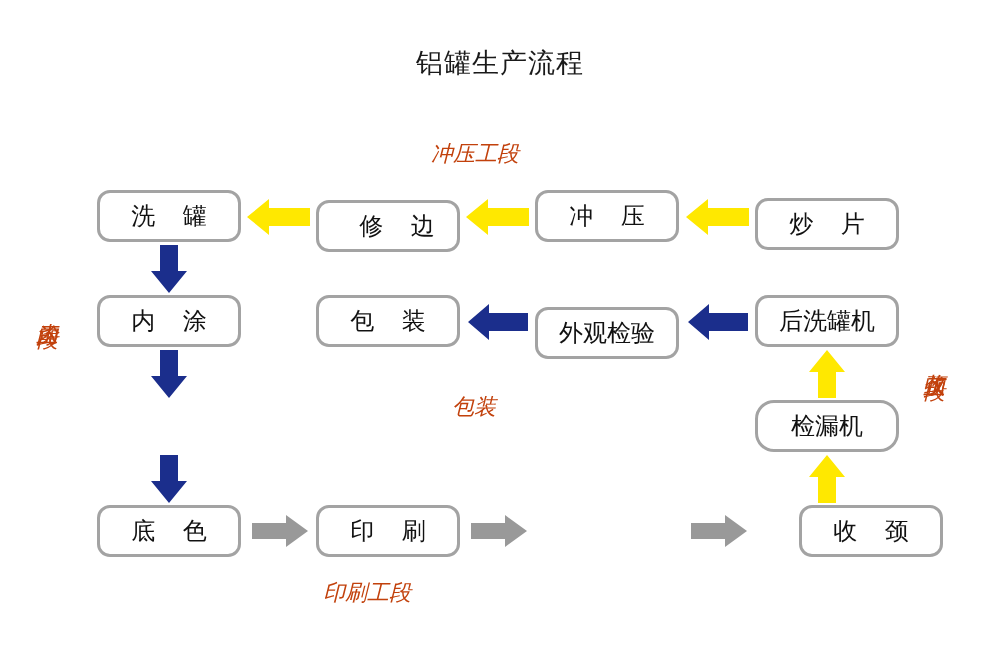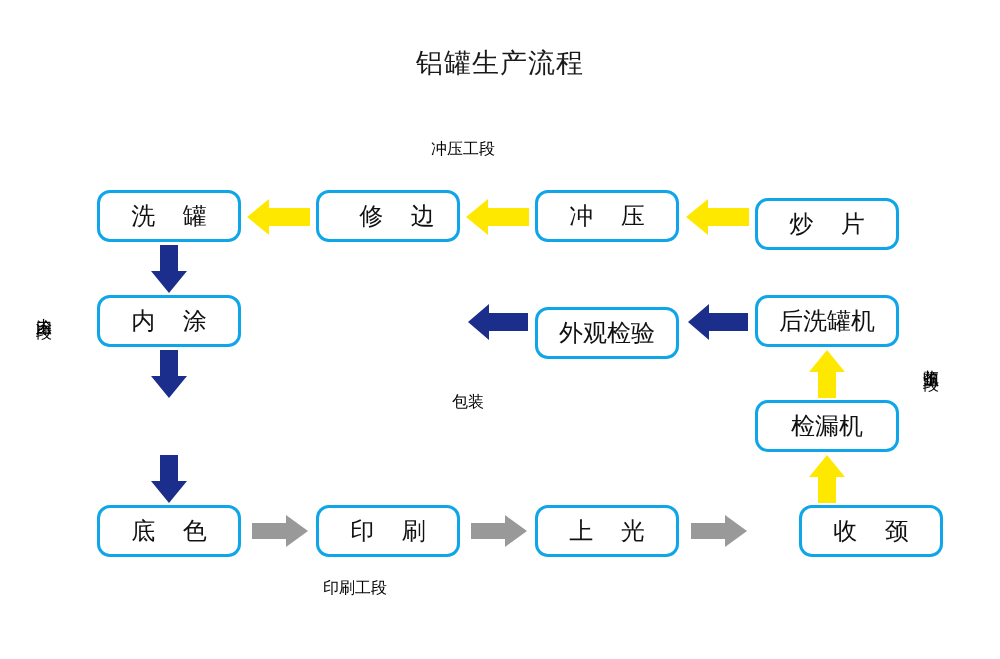--- a/index.html
+++ b/index.html
@@ -27,39 +27,40 @@
     color: #1a1a1a;
     letter-spacing: 1px;
     font-weight: 400;
   }
 
   
   .box {
     position: absolute;
     width: 144px;
     height: 52px;
-    border: 3px solid #0ea5e9;
+    border: 3px solid #a3a3a3;
     border-radius: 13px;
     background: #ffffff;
     display: flex;
     align-items: center;
     justify-content: center;
     font-size: 24px;
     color: #111111;
     white-space: nowrap;
   }
   .box.spaced { letter-spacing: 10px; text-indent: 10px; }
   .box.tight  { letter-spacing: 0px; }
 
   
   .seclabel {
     position: absolute;
-    color: #000000;
-    font-size: 16px;
+    color: #c2410c;
+    font-size: 22px;
     white-space: nowrap;
+    font-style: italic;
   }
   .seclabel.vert {
     writing-mode: vertical-rl;
     text-orientation: upright;
     letter-spacing: 2px;
     line-height: 1;
   }
 
   
   .arrow {
@@ -78,62 +79,62 @@
 
   <div class="seclabel vert" style="left:36px; top:305px;">内涂工段</div>
 
   <div class="seclabel" style="left:452px; top:363px;margin-top:29px;">包装</div>
 
   <div class="seclabel vert" style="left:923px; top:357px;">收颈工段</div>
 
   <div class="seclabel" style="left:323px; top:578px;">印刷工段</div>
 
   <div class="box spaced" style="left:97px; top:190px;">洗 罐</div>
-  <div class="box spaced" style="left:316px; top:190px;padding-left:18px;">修 边</div>
+  <div class="box spaced" style="left:316px; top:200px;padding-left:18px;">修 边</div>
   <div class="box spaced" style="left:535px; top:190px;">冲 压</div>
   <div class="box spaced" style="left:755px; top:198px;">炒 片</div>
 
   <svg class="arrow" style="left:247px; top:199px;" width="63" height="36" viewBox="0 0 63 36">
     <polygon points="0,18 22,0 22,9 63,9 63,27 22,27 22,36" fill="#FFE800"></polygon>
   </svg>
   <svg class="arrow" style="left:466px; top:199px;" width="63" height="36" viewBox="0 0 63 36">
     <polygon points="0,18 22,0 22,9 63,9 63,27 22,27 22,36" fill="#FFE800"></polygon>
   </svg>
   <svg class="arrow" style="left:686px; top:199px;" width="63" height="36" viewBox="0 0 63 36">
     <polygon points="0,18 22,0 22,9 63,9 63,27 22,27 22,36" fill="#FFE800"></polygon>
   </svg>
 
   <div class="box spaced" style="left:97px; top:295px;">内 涂</div>
+  <div class="box spaced" style="left:316px; top:295px;">包 装</div>
   <div class="box tight" style="left:535px; top:295px;margin-top:12px;">外观检验</div>
   <div class="box tight" style="left:755px; top:295px;">后洗罐机</div>
 
   <svg class="arrow" style="left:468px; top:304px;" width="60" height="36" viewBox="0 0 60 36">
     <polygon points="0,18 21,0 21,9 60,9 60,27 21,27 21,36" fill="#1B2E8C"></polygon>
   </svg>
   <svg class="arrow" style="left:688px; top:304px;" width="60" height="36" viewBox="0 0 60 36">
     <polygon points="0,18 21,0 21,9 60,9 60,27 21,27 21,36" fill="#1B2E8C"></polygon>
   </svg>
 
   <svg class="arrow" style="left:151px; top:245px;" width="36" height="48" viewBox="0 0 36 48">
     <polygon points="18,48 0,26 9,26 9,0 27,0 27,26 36,26" fill="#1B2E8C"></polygon>
   </svg>
 
-  <div class="box tight" style="left:755px; top:400px;">检漏机</div>
+  <div class="box tight" style="left:755px; top:400px;border-radius:19px;">检漏机</div>
 
   <svg class="arrow" style="left:151px; top:350px;" width="36" height="48" viewBox="0 0 36 48">
     <polygon points="18,48 0,26 9,26 9,0 27,0 27,26 36,26" fill="#1B2E8C"></polygon>
   </svg>
 
   <svg class="arrow" style="left:809px; top:350px;" width="36" height="48" viewBox="0 0 36 48">
     <polygon points="18,0 36,22 27,22 27,48 9,48 9,22 0,22" fill="#FFE800"></polygon>
   </svg>
 
   <div class="box spaced" style="left:97px; top:505px;">底 色</div>
   <div class="box spaced" style="left:316px; top:505px;">印 刷</div>
-  <div class="box spaced" style="left:535px; top:505px;">上 光</div>
   <div class="box spaced" style="left:755px; top:505px;margin-left:44px;">收 颈</div>
 
   <svg class="arrow" style="left:151px; top:455px;" width="36" height="48" viewBox="0 0 36 48">
     <polygon points="18,48 0,26 9,26 9,0 27,0 27,26 36,26" fill="#1B2E8C"></polygon>
   </svg>
 
   <svg class="arrow" style="left:809px; top:455px;" width="36" height="48" viewBox="0 0 36 48">
     <polygon points="18,0 36,22 27,22 27,48 9,48 9,22 0,22" fill="#FFE800"></polygon>
   </svg>
 

